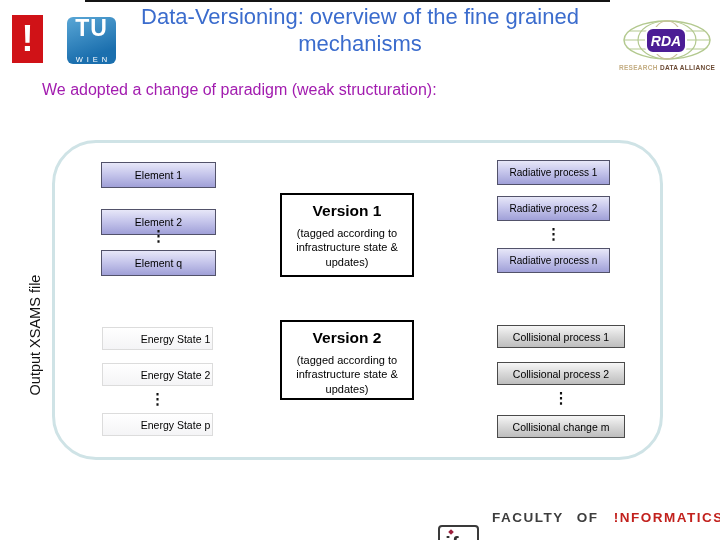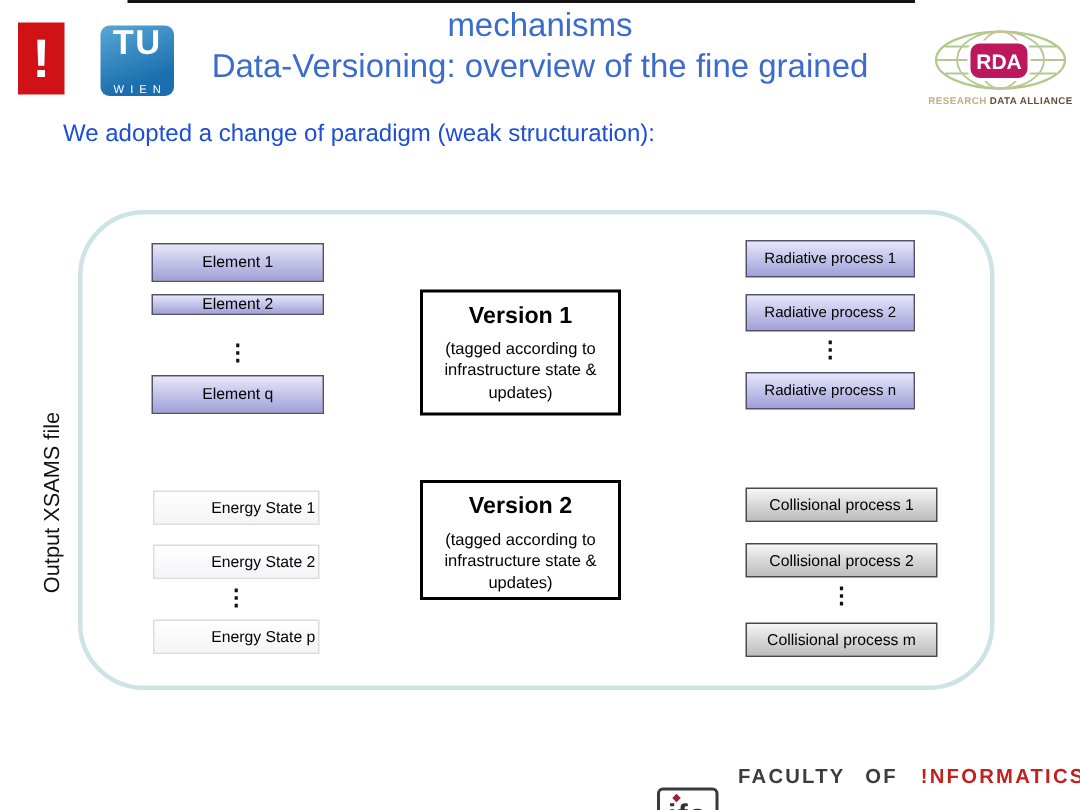--- a/index.html
+++ b/index.html
@@ -4,37 +4,37 @@
 <style>
   html,body{margin:0;padding:0;background:#999;}
   .slide{position:relative;width:720px;height:540px;margin:0 auto;background:#ffffff;
          font-family:"Liberation Sans",sans-serif;overflow:hidden;}
 
   .top-line{position:absolute;left:85px;top:0;width:525px;height:2px;background:#141414;}
 
   
   .title{position:absolute;left:55px;right:55px;top:3px;text-align:center;
          color:#3b6ccd;font-size:22px;line-height:27px;z-index:1;}
-  .subtitle{position:absolute;left:42px;top:81px;font-size:16px;color:#1d4ed8;z-index:1;}
+  .subtitle{position:absolute;left:42px;top:81px;font-size:16px;color:#a21caf;z-index:1;}
 
   
   .red-badge{position:absolute;left:12px;top:15px;width:31px;height:48px;background:#d01217;
              display:flex;align-items:center;justify-content:center;z-index:2;}
   .red-badge span{color:#fff;font-size:36px;font-weight:900;line-height:1;}
   .tu-logo{position:absolute;left:67px;top:17px;width:49px;height:47px;border-radius:6px;
            background:linear-gradient(160deg,#5aa7d6 0%,#1b6fae 75%);
            display:flex;flex-direction:column;align-items:center;justify-content:center;
            color:#fff;z-index:2;}
   .tu-top{font-size:23px;font-weight:bold;letter-spacing:1px;line-height:21px;}
   .tu-bottom{font-size:7.5px;letter-spacing:4px;margin-top:16px;padding-left:4px;}
   .rda{position:absolute;left:618px;top:18px;width:98px;height:56px;z-index:2;}
   .rda svg{position:absolute;left:3px;top:2px;}
-  .rda-badge{position:absolute;left:27px;top:9px;width:42px;height:27px;background:#be185d;
+  .rda-badge{position:absolute;left:27px;top:9px;width:42px;height:27px;background:#4c1d95;
              border:2px solid #fff;border-radius:8px;display:flex;align-items:center;justify-content:center;
-             color:#fff;font-size:14px;font-weight:bold;box-sizing:border-box;}
+             color:#fff;font-size:14px;font-weight:bold;font-style:italic;box-sizing:border-box;}
   .rda-caption{position:absolute;left:0;top:46px;width:98px;text-align:center;
                font-size:6.5px;letter-spacing:.3px;font-weight:bold;}
   .rda-caption .lt{color:#c4ae84;}
   .rda-caption .dk{color:#6b4a34;}
 
   
   .frame{position:absolute;left:52px;top:140px;width:611px;height:320px;
          border:3px solid #cfe3e6;border-radius:44px;box-sizing:border-box;}
   .side-label{position:absolute;left:-72px;top:326px;width:216px;height:18px;text-align:center;
               transform:rotate(-90deg);font-size:14.5px;color:#111;}
@@ -65,22 +65,22 @@
   .faculty .inf{color:#c2211d;margin-left:10px;}
 </style>
 </head>
 <body>
 
 <div class="slide">
 
   <div class="top-line"></div>
 
   <div class="title">
+    <div>Data-Versioning: overview of the fine grained</div>
     <div>mechanisms</div>
-    <div>Data-Versioning: overview of the fine grained</div>
   </div>
 
   <div class="red-badge">
     <span>!</span>
   </div>
 
   <div class="tu-logo">
     <div class="tu-top">TU</div>
     <div class="tu-bottom">WIEN</div>
   </div>
@@ -98,21 +98,21 @@
       <span class="dk">DATA ALLIANCE</span>
     </div>
   </div>
 
   <div class="subtitle">We adopted a change of paradigm (weak structuration):</div>
 
   <div class="frame"></div>
   <div class="side-label">Output XSAMS file</div>
 
   <div class="box lav" style="left:101px;top:162px;width:115px;height:26px">Element 1</div>
-  <div class="box lav" style="left:101px;top:196px;width:115px;height:14px">Element 2</div>
+  <div class="box lav" style="left:101px;top:209px;width:115px;height:26px">Element 2</div>
   <div class="dots" style="left:101px;top:228px;width:115px">⋮</div>
   <div class="box lav" style="left:101px;top:250px;width:115px;height:26px">Element q</div>
 
   <div class="box white-box" style="left:102px;top:327px;width:111px;height:23px">Energy State 1</div>
   <div class="box white-box" style="left:102px;top:363px;width:111px;height:23px">Energy State 2</div>
   <div class="dots" style="left:102px;top:391px;width:111px">⋮</div>
   <div class="box white-box" style="left:102px;top:413px;width:111px;height:23px">Energy State p</div>
 
   <div class="version-box" style="left:280px;top:193px;width:134px;height:84px">
     <div class="version-title">Version 1</div>
@@ -124,21 +124,21 @@
   </div>
 
   <div class="box lav rad" style="left:497px;top:160px;width:113px;height:25px">Radiative process 1</div>
   <div class="box lav rad" style="left:497px;top:196px;width:113px;height:25px">Radiative process 2</div>
   <div class="dots" style="left:497px;top:226px;width:113px">⋮</div>
   <div class="box lav rad" style="left:497px;top:248px;width:113px;height:25px">Radiative process n</div>
 
   <div class="box gray" style="left:497px;top:325px;width:128px;height:23px">Collisional process 1</div>
   <div class="box gray" style="left:497px;top:362px;width:128px;height:23px">Collisional process 2</div>
   <div class="dots" style="left:497px;top:390px;width:128px">⋮</div>
-  <div class="box gray" style="left:497px;top:415px;width:128px;height:23px">Collisional process m</div>
+  <div class="box gray" style="left:497px;top:415px;width:128px;height:23px">Collisional change m</div>
 
   <div class="ifs-box">
     <span>ifs</span>
     <div class="ifs-dot"></div>
   </div>
   <div class="faculty">
     <span class="fac">FACULTY OF</span>
     <span class="inf">!NFORMATICS</span>
   </div>
 

